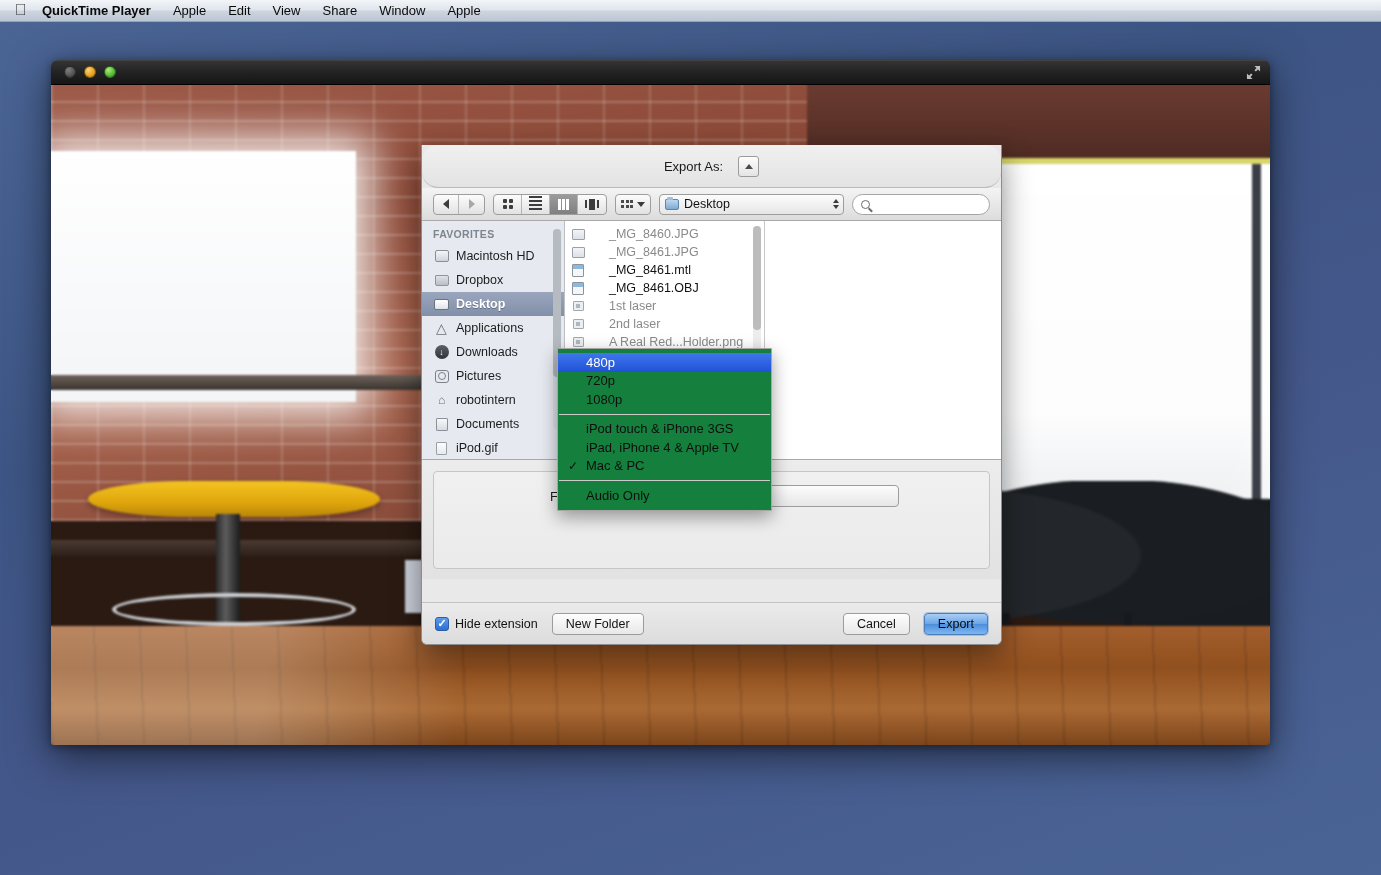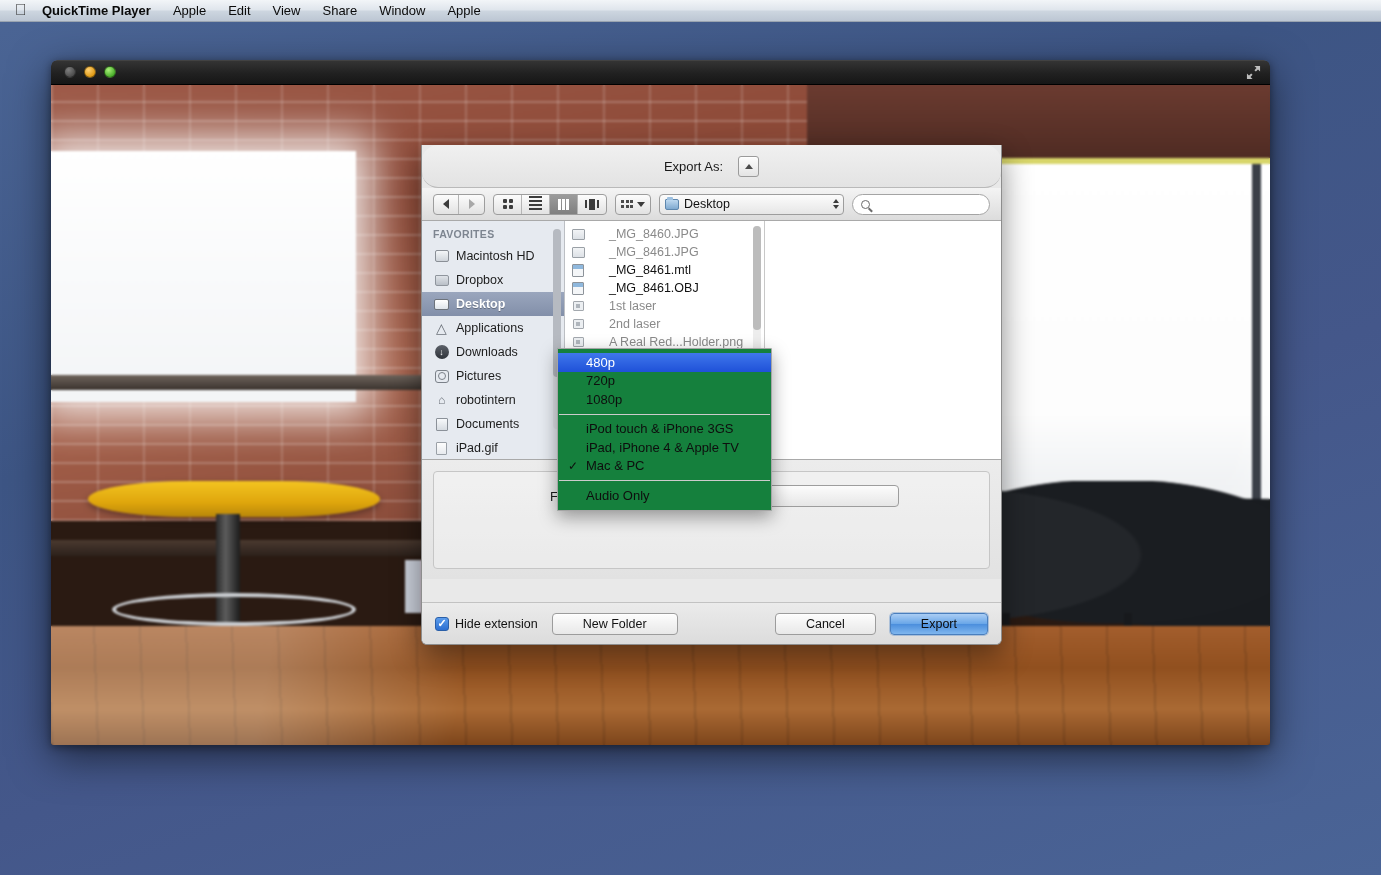--- a/index.html
+++ b/index.html
@@ -435,21 +435,21 @@
   }
   .chk-wrap { display:flex; align-items:center; gap:6px; font-size:12.5px; }
   .chk {
     width:14px;height:14px;border-radius:3px;
     background: linear-gradient(180deg,#5b9cec,#2c6fd1);
     border:1px solid #2a5fa8;
     display:flex;align-items:center;justify-content:center;
     color:#fff; font-size:11px; line-height:1; font-weight:bold;
   }
   .btn {
-    height:22px; padding: 0 30px;
+    height:22px; padding: 0 13px;
     border:1px solid #9c9c9c; border-radius:4px;
     background: linear-gradient(180deg,#fdfdfd,#e8e8e8);
     font-size:12.5px; color:#121212;
     display:flex; align-items:center; justify-content:center;
     box-shadow: 0 1px 0 rgba(255,255,255,0.7) inset;
   }
   .btn.primary {
     background: linear-gradient(180deg,#aacdf4 0%,#6aa7e8 48%,#4c8fdd 52%,#7fb6ee 100%);
     border-color:#4a7fbe;
     color:#0a0a0a;
@@ -660,21 +660,21 @@
         <div class="sb-item">
           <span class="sb-ico">
               <span class="i-docs"></span>
             </span>
           <span>Documents</span>
         </div>
         <div class="sb-item">
           <span class="sb-ico">
               <span class="i-file"></span>
             </span>
-          <span>iPad.gif</span>
+          <span>iPod.gif</span>
         </div>
 
         <div class="sb-scroll">
             <i></i>
           </div>
       </div>
 
       <div class="column">
         <div style="padding-top:4px">
           <div class="file-row dim">

